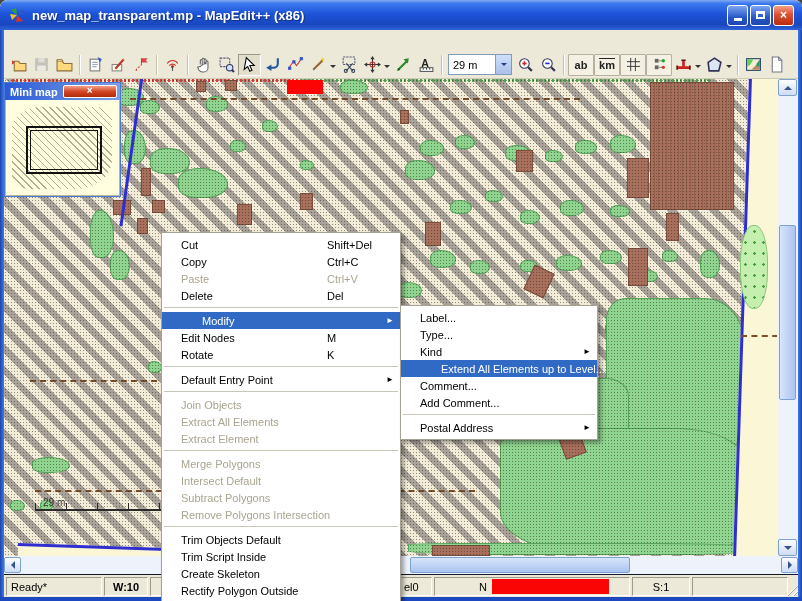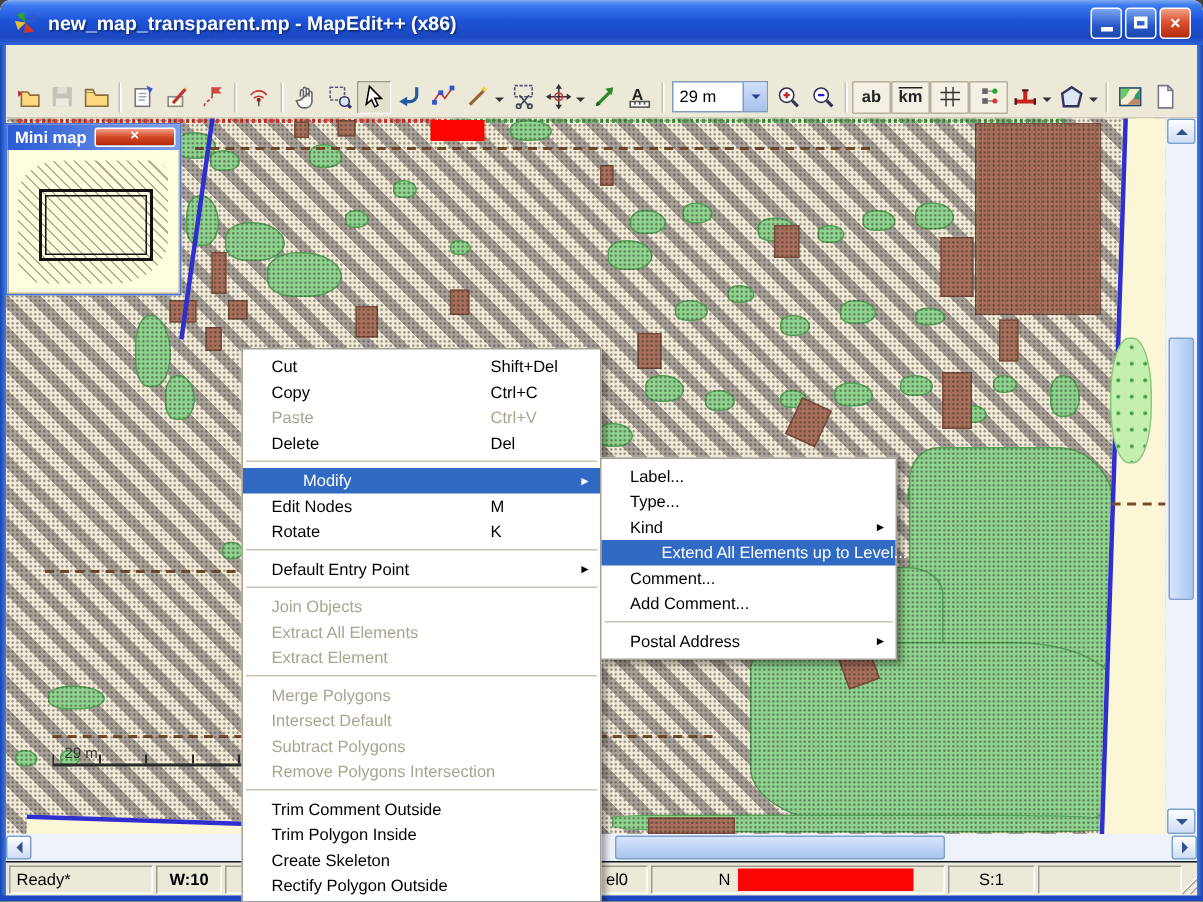--- a/index.html
+++ b/index.html
@@ -549,26 +549,26 @@
         <span class="msc"></span>
         <span class="mar"></span>
       </div>
       <div class="mrow dis">
         <span class="ml">Remove Polygons Intersection</span>
         <span class="msc"></span>
         <span class="mar"></span>
       </div>
       <div class="msep"></div>
       <div class="mrow">
-        <span class="ml">Trim Comment Outside</span>
-        <span class="msc"></span>
-        <span class="mar"></span>
-      </div>
-      <div class="mrow">
-        <span class="ml">Trim Polygon Inside</span>
+        <span class="ml">Trim Objects Default</span>
+        <span class="msc"></span>
+        <span class="mar"></span>
+      </div>
+      <div class="mrow">
+        <span class="ml">Trim Script Inside</span>
         <span class="msc"></span>
         <span class="mar"></span>
       </div>
       <div class="mrow">
         <span class="ml">Create Skeleton</span>
         <span class="msc"></span>
         <span class="mar"></span>
       </div>
       <div class="mrow">
         <span class="ml">Rectify Polygon Outside</span>

